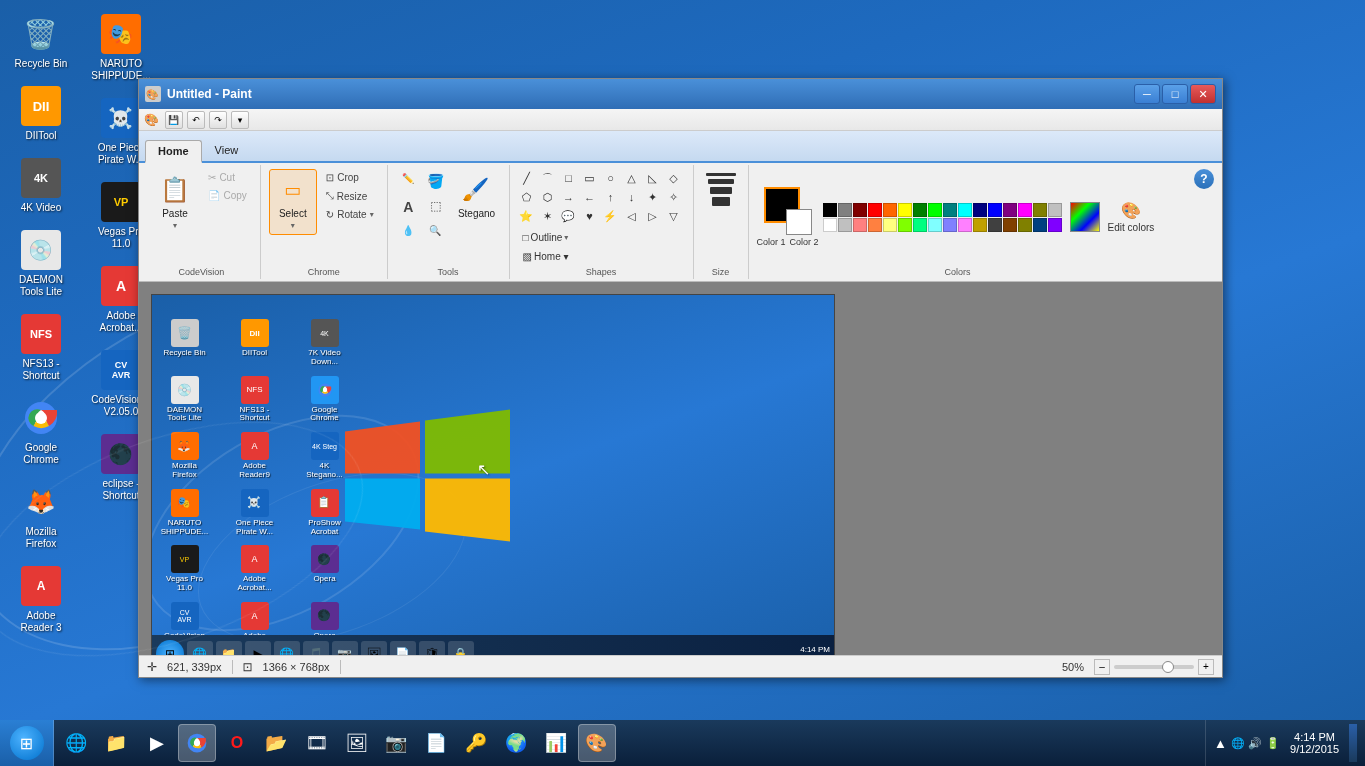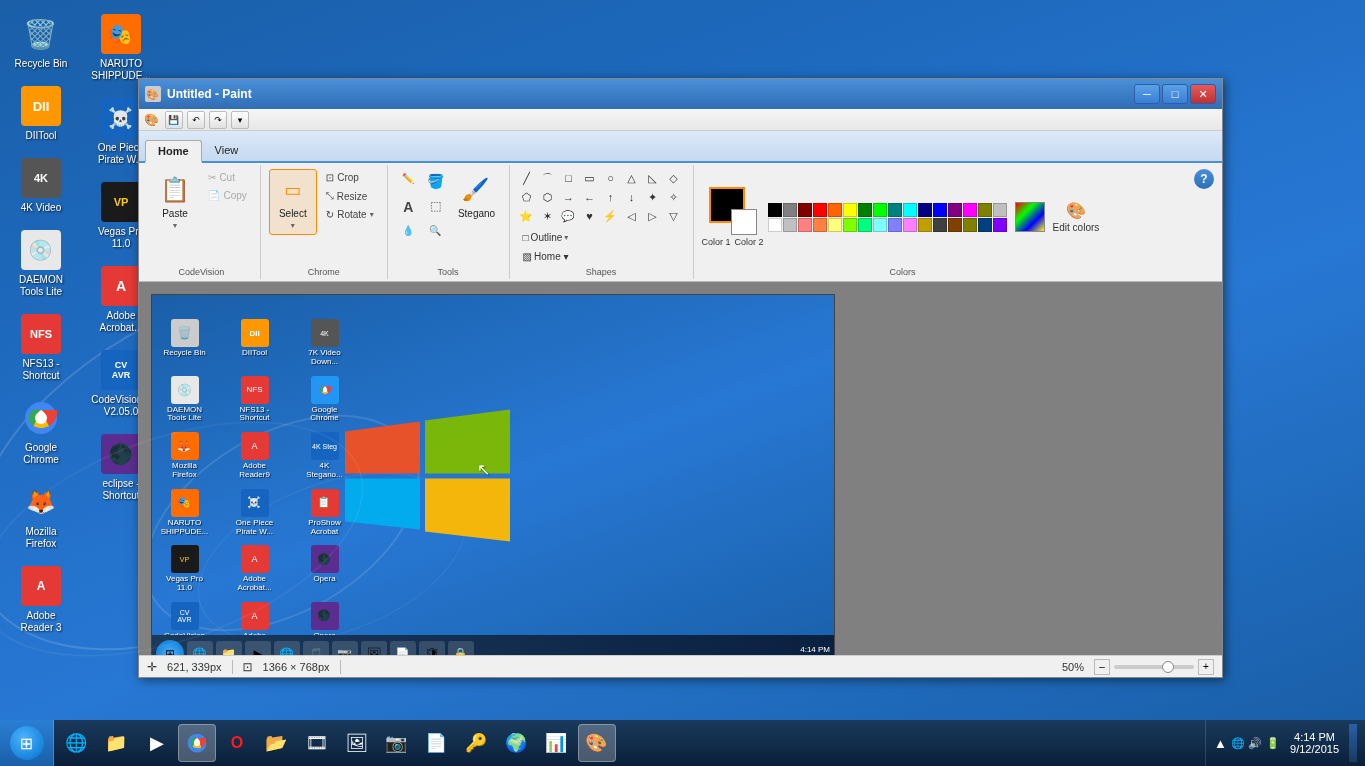--- a/index.html
+++ b/index.html
@@ -845,20 +845,33 @@
             </div>
             <div class="outline-fill-btn">
               <span>▧</span>
               <span>Home ▾</span>
             </div>
           </div>
         </div>
         <div class="ribbon-group-label">Shapes</div>
       </div>
 
+      <div class="ribbon-group" style="min-width:55px;">
+        <div class="ribbon-group-content" style="justify-content:center;">
+          <div class="size-control">
+            <div class="size-lines">
+              <div class="size-line" style="width:30px;height:3px;"></div>
+              <div class="size-line" style="width:26px;height:5px;"></div>
+              <div class="size-line" style="width:22px;height:7px;"></div>
+              <div class="size-line" style="width:18px;height:9px;"></div>
+            </div>
+          </div>
+        </div>
+        <div class="ribbon-group-label">Size</div>
+      </div>
 
       <div class="ribbon-group" style="border-right:none;min-width:280px;">
         <div class="ribbon-group-content" style="align-items:center;">
 
           <div class="color-swatch-container">
             <div style="position:relative;width:48px;height:48px;">
               <div style="position:absolute;top:0;left:0;width:36px;height:36px;background:#000000;border:2px solid #ff8c00;cursor:pointer;"></div>
               <div style="position:absolute;bottom:0;right:0;width:26px;height:26px;background:#ffffff;border:1px solid #888;cursor:pointer;"></div>
             </div>
             <div style="display:flex;gap:4px;margin-top:2px;">

